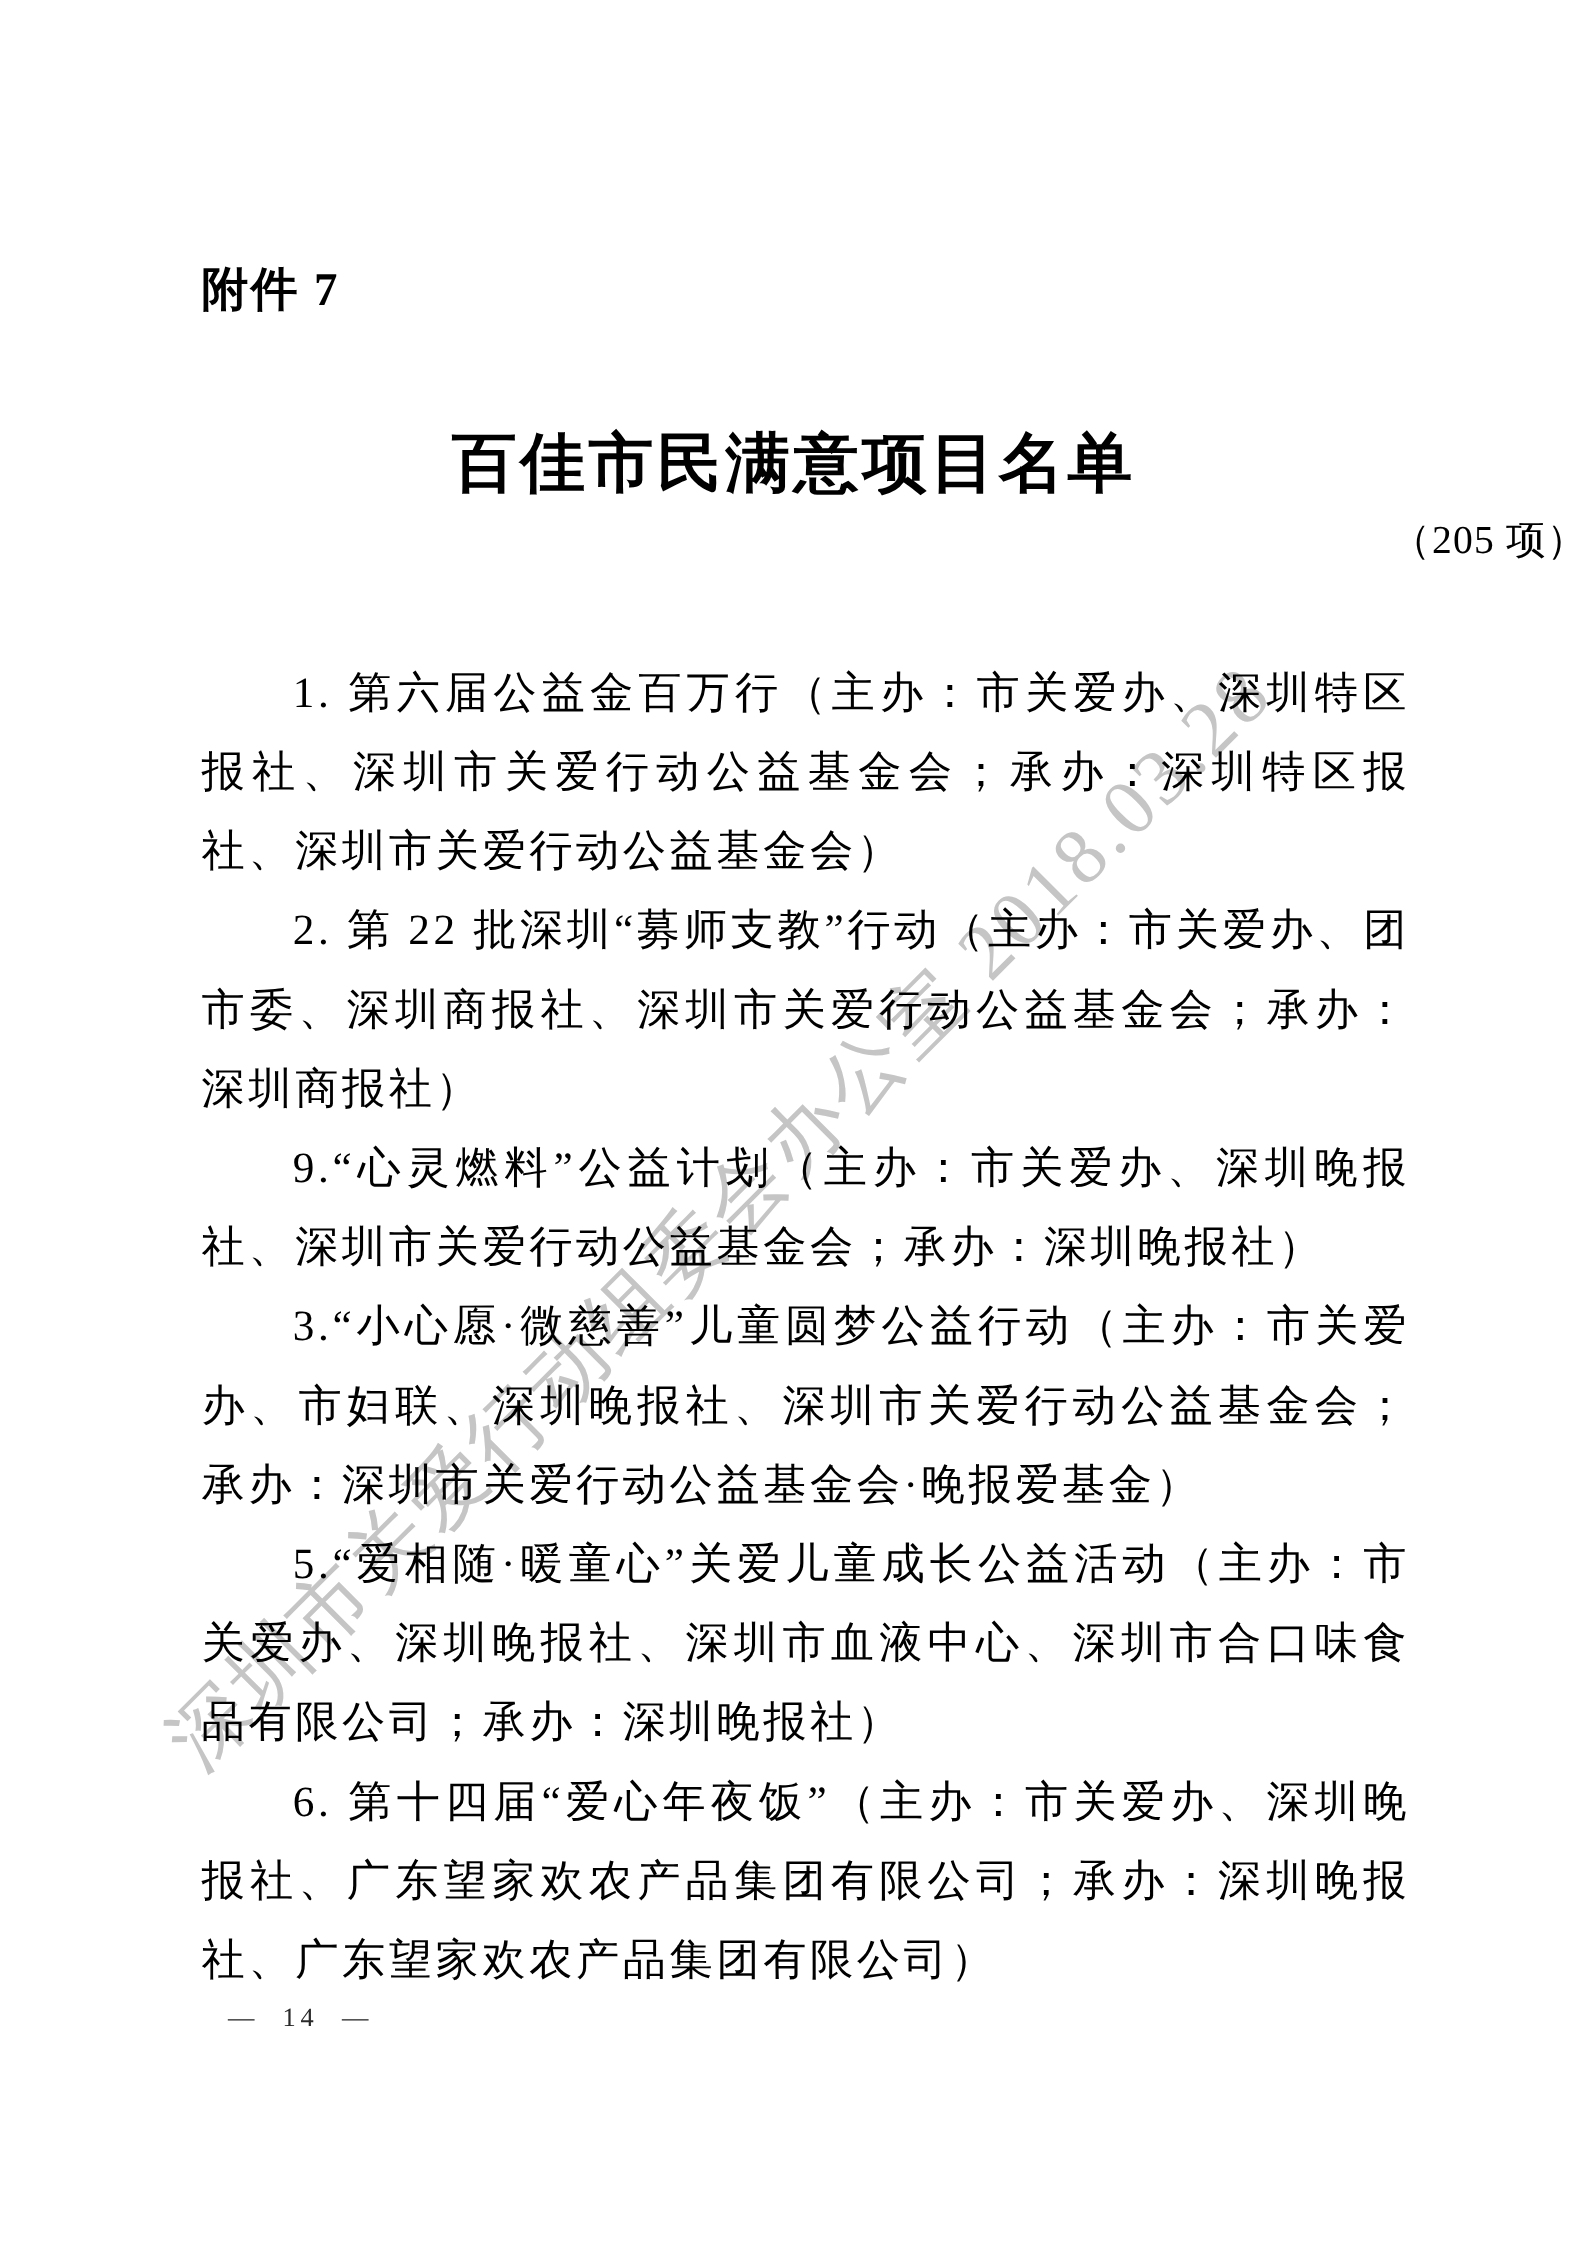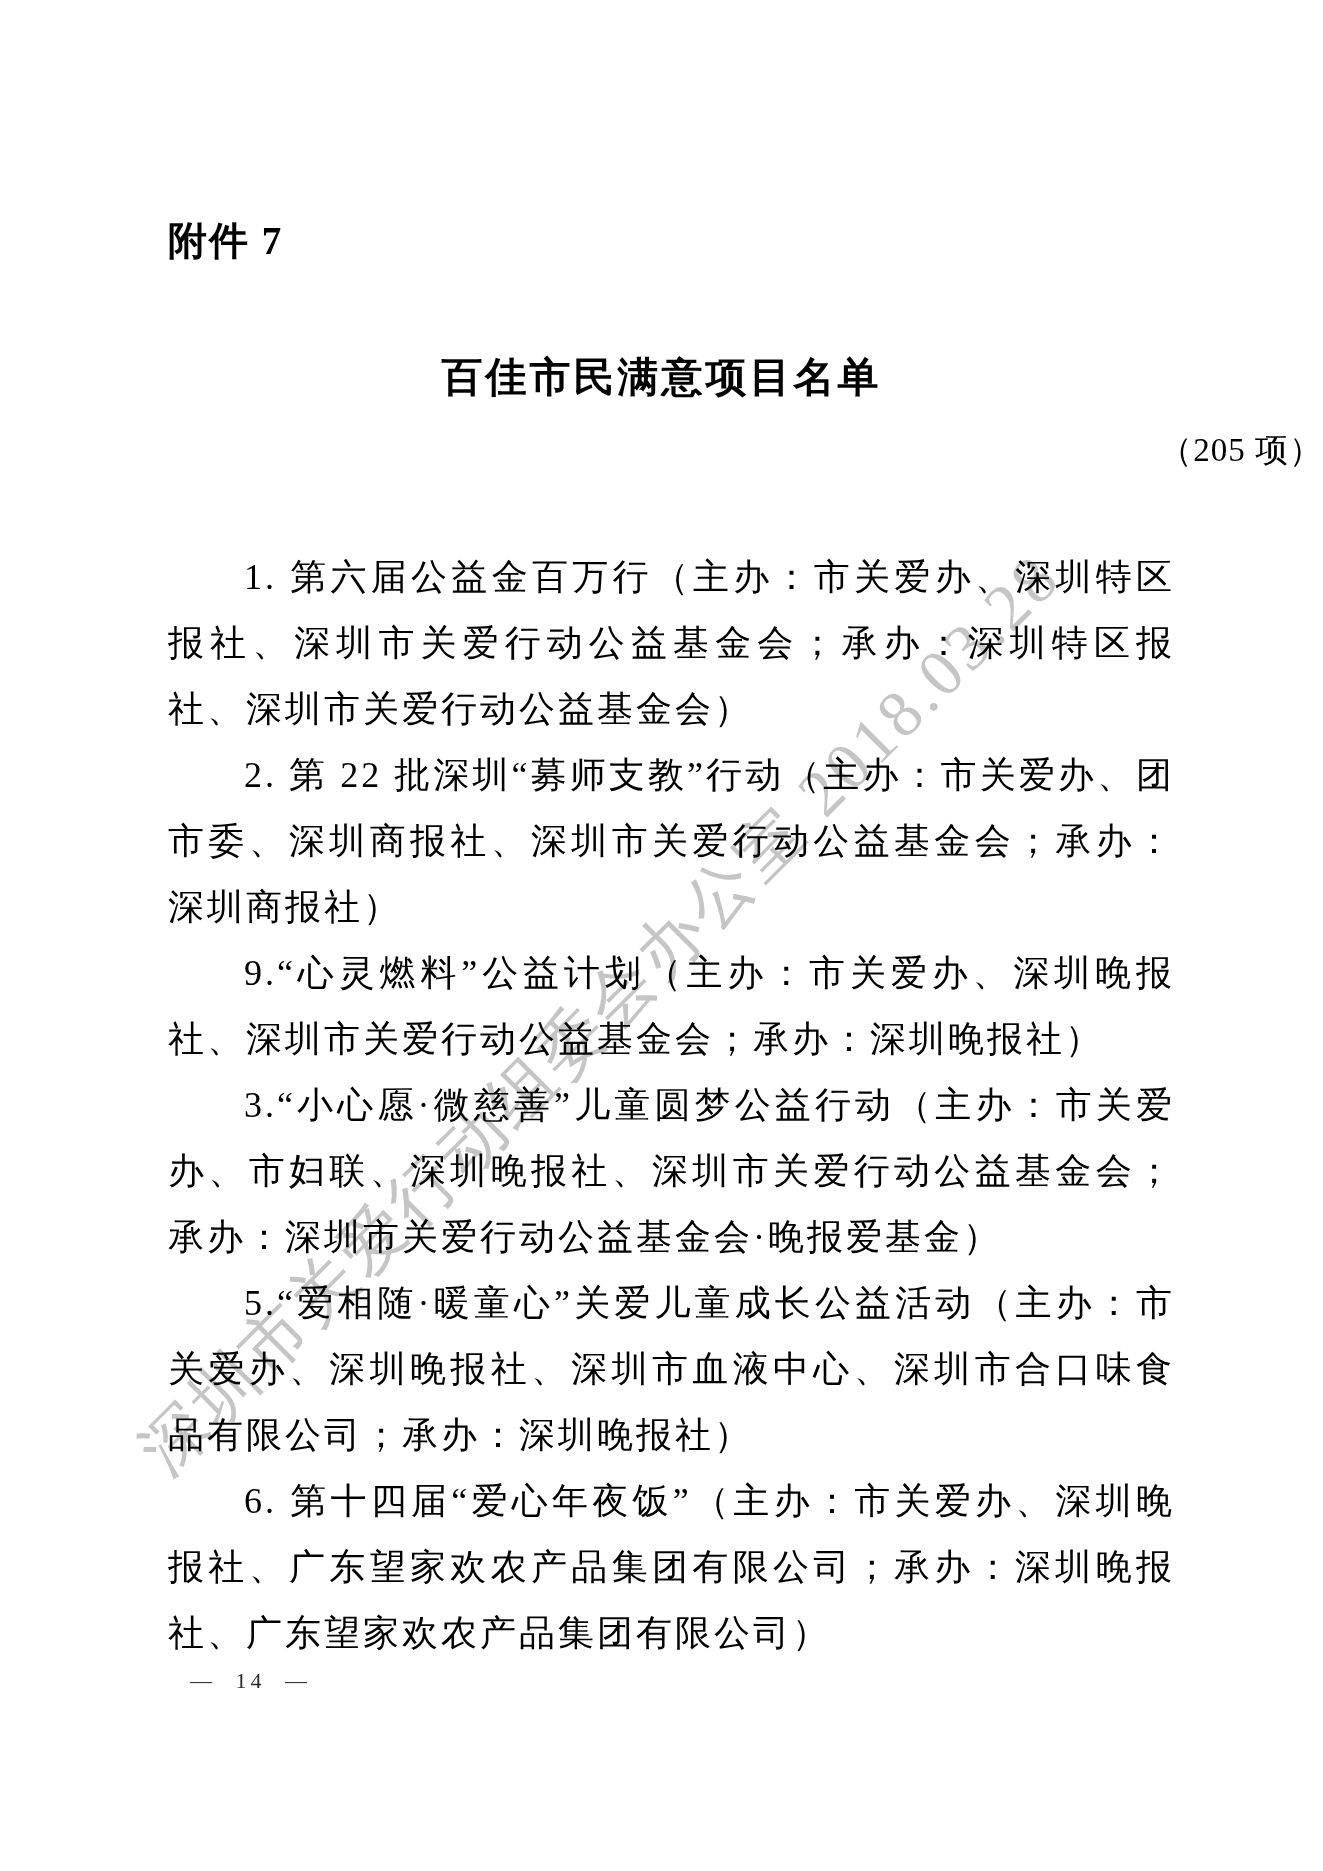--- a/index.html
+++ b/index.html
@@ -46,21 +46,21 @@
     letter-spacing: 2px;
   }
   .doc-title {
     position: absolute;
     left: 0;
     right: 0;
     top: 350px;
     text-align: center;
     font-family: Liberation Sans, sans-serif;
     font-weight: 700;
-    font-size: 41px;
+    font-size: 54px;
     color: #000000;
     letter-spacing: 3px;
   }
   .doc-subtitle {
     position: absolute;
     left: 0;
     right: 0;
     top: 428px;
     text-align: right;
     font-size: 33px;

